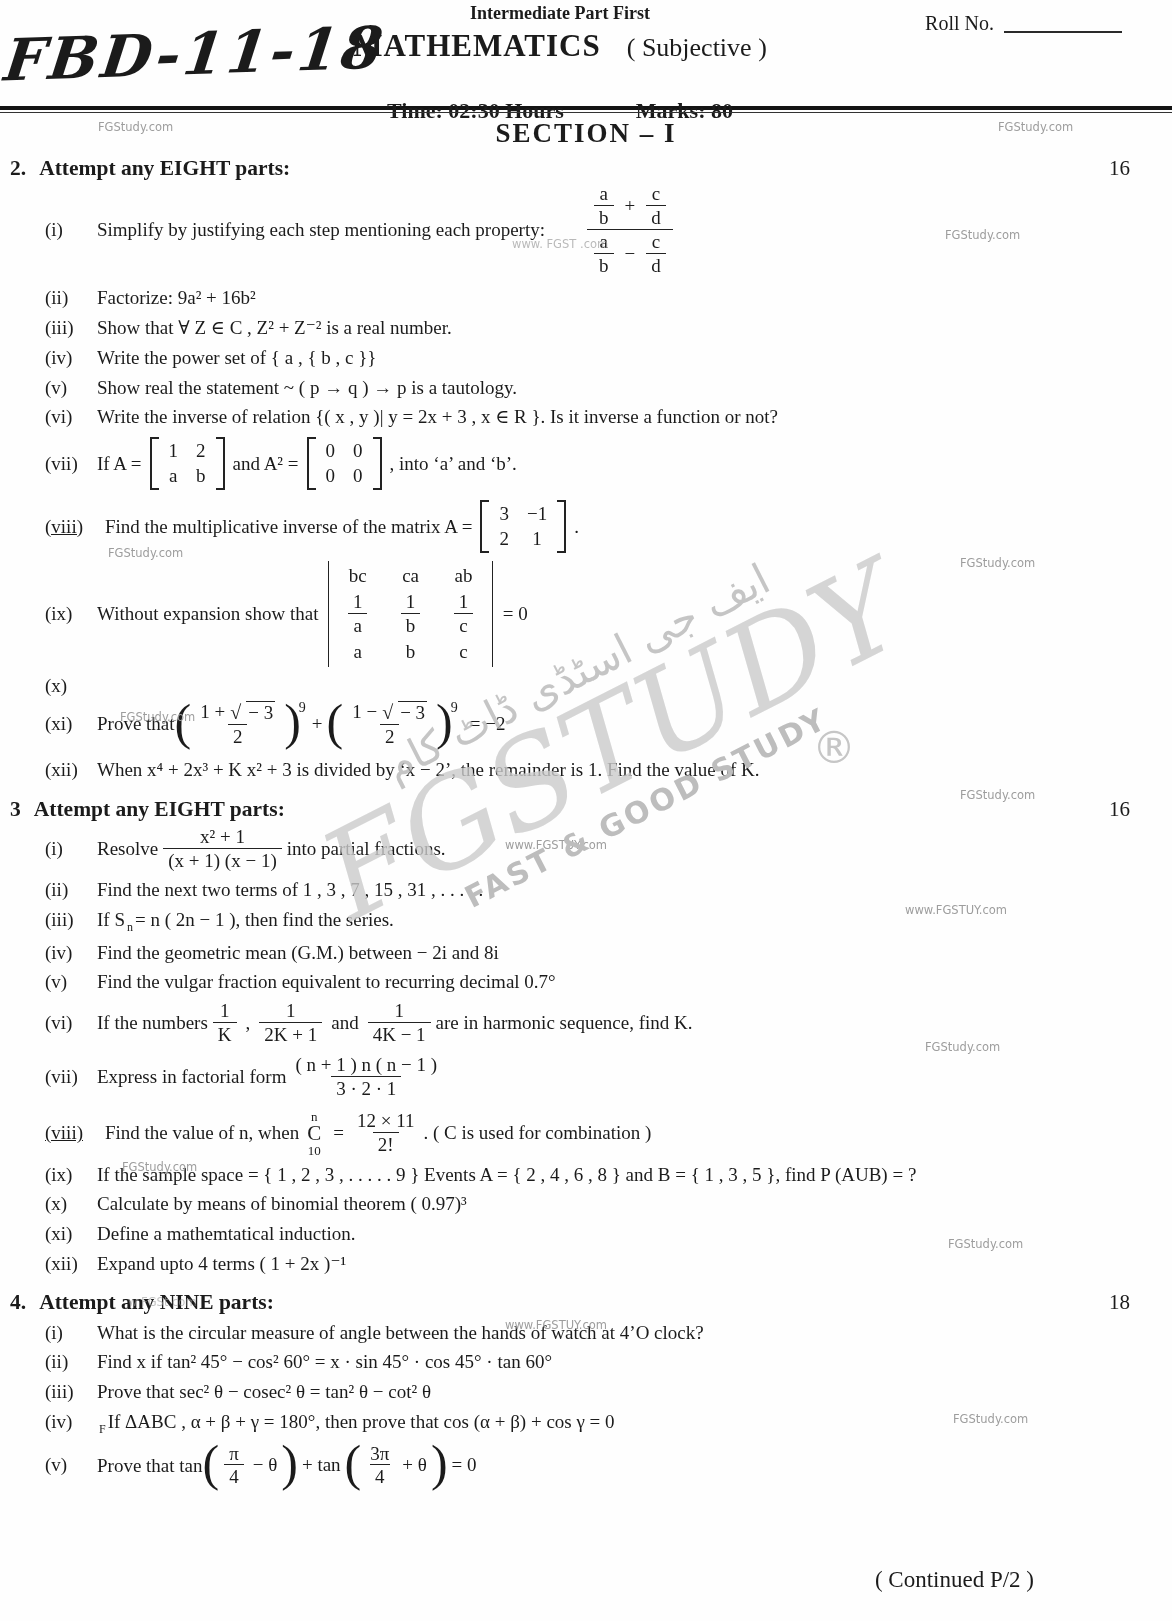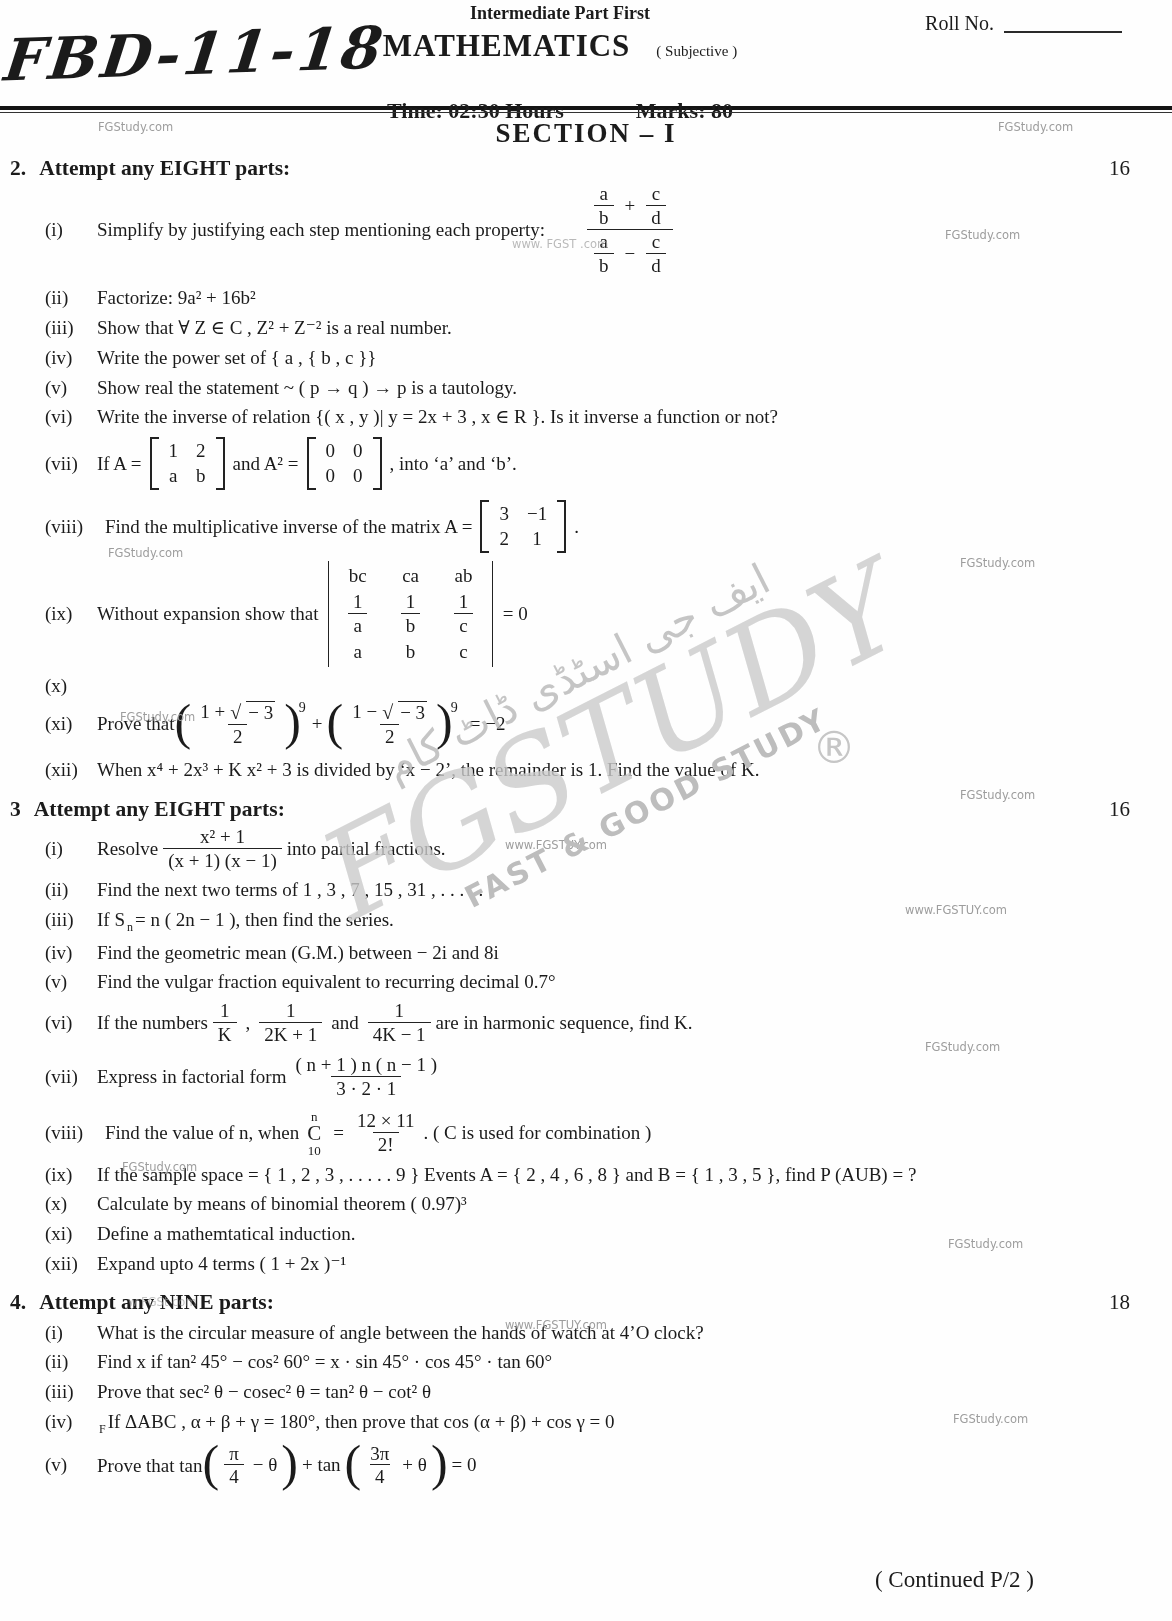--- a/index.html
+++ b/index.html
@@ -13,36 +13,36 @@
   .hdr{position:relative;height:106px;border-bottom:4px solid #141414;}
   .hdr:after{content:"";position:absolute;left:0;right:0;bottom:-7px;border-bottom:1px solid #333;}
   .code{
     position:absolute;left:6px;top:20px;font-size:58px;font-weight:bold;font-style:italic;
     font-family:"DejaVu Serif",serif;letter-spacing:3px;transform:skewX(-9deg) rotate(-2deg);
     white-space:nowrap;
   }
   .hc{position:absolute;left:250px;width:620px;text-align:center;}
   .h1{top:3px;font-weight:bold;font-size:18px;}
   .h2{top:28px;font-size:31px;font-weight:bold;letter-spacing:1px;}
-  .h2 .subj2{font-size:15px;font-weight:normal;margin-left:26px;letter-spacing:0;}
+  .h2 .subj2{font-size:26px;font-weight:normal;margin-left:26px;letter-spacing:0;}
   .h3{top:72px;font-size:22px;font-weight:bold;margin-top:26px;}
   .h3 .gap{display:inline-block;width:72px;}
   .roll{position:absolute;right:50px;top:12px;font-size:20px;}
   .rollline{display:inline-block;width:118px;border-bottom:2px solid #2a2a2a;transform:translateY(3px);margin-left:10px;}
   
   .secrow{position:relative;height:36px;margin-top:8px;}
   .sectitle{position:absolute;left:0;right:0;text-align:center;font-size:27px;font-weight:bold;letter-spacing:2px;}
   .qhead{display:flex;align-items:baseline;padding:0 42px 0 10px;font-weight:bold;font-size:21.5px;}
   .qnum{margin-right:13px;}
   .qmarks{margin-left:auto;font-weight:normal;font-size:21px;}
   
   .it{display:flex;align-items:center;padding-left:45px;padding-right:60px;}
   .it.base{align-items:baseline;}
   .lb{width:52px;flex-shrink:0;}
-  .lb8{width:60px;flex-shrink:0;}
+  .lb8{width:60px;flex-shrink:0;text-decoration:underline;}
   .tx{line-height:1.25;}
   .op{margin:0 4px;}
   .mml{margin-left:10px;}
   
   .fr{display:inline-flex;flex-direction:column;align-items:center;text-align:center;vertical-align:middle;margin:0 5px;line-height:1.15;}
   .fr>.num{padding:0 4px;display:flex;align-items:center;justify-content:center;gap:5px;}
   .fr>.den{border-top:1.6px solid #222;padding:1px 5px 0;display:flex;align-items:center;justify-content:center;gap:5px;}
   .fr .fr{margin:0 2px;}
   .bigfr{margin-left:42px;}
   

